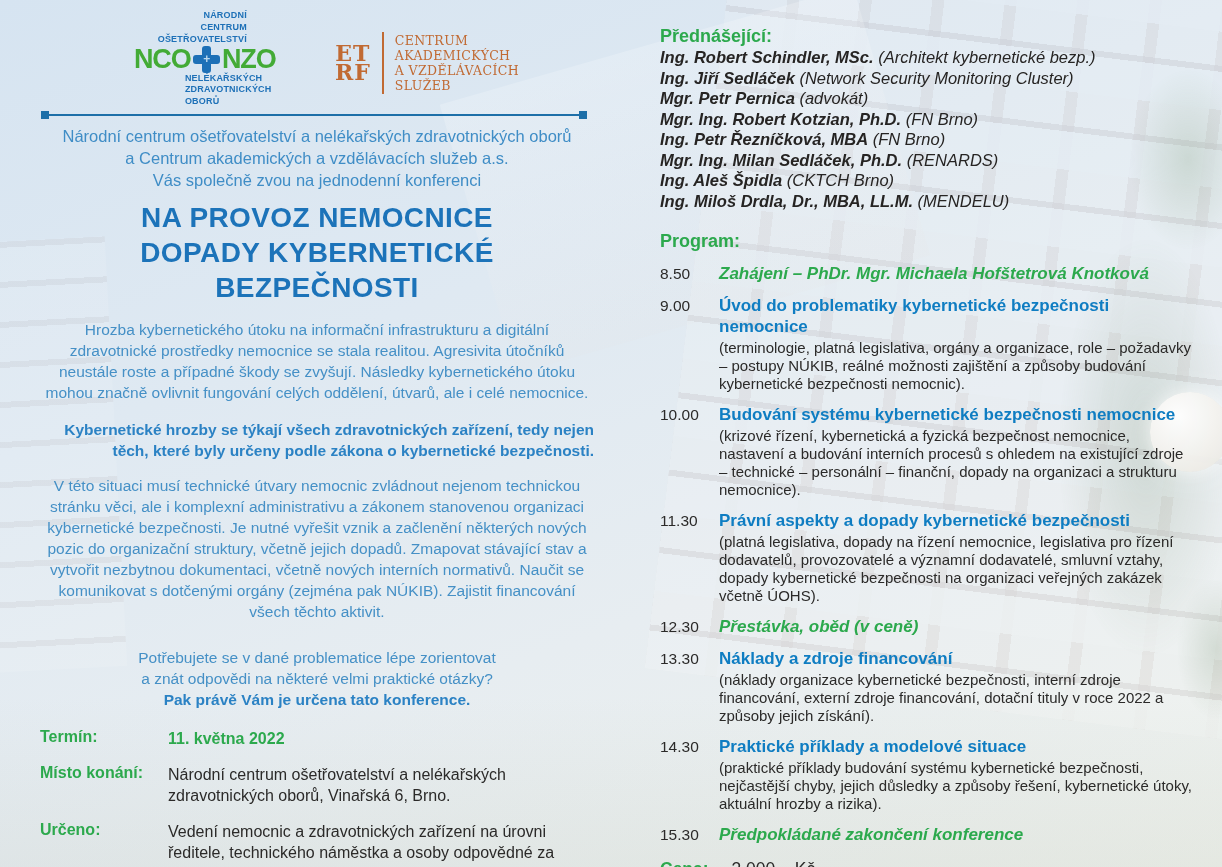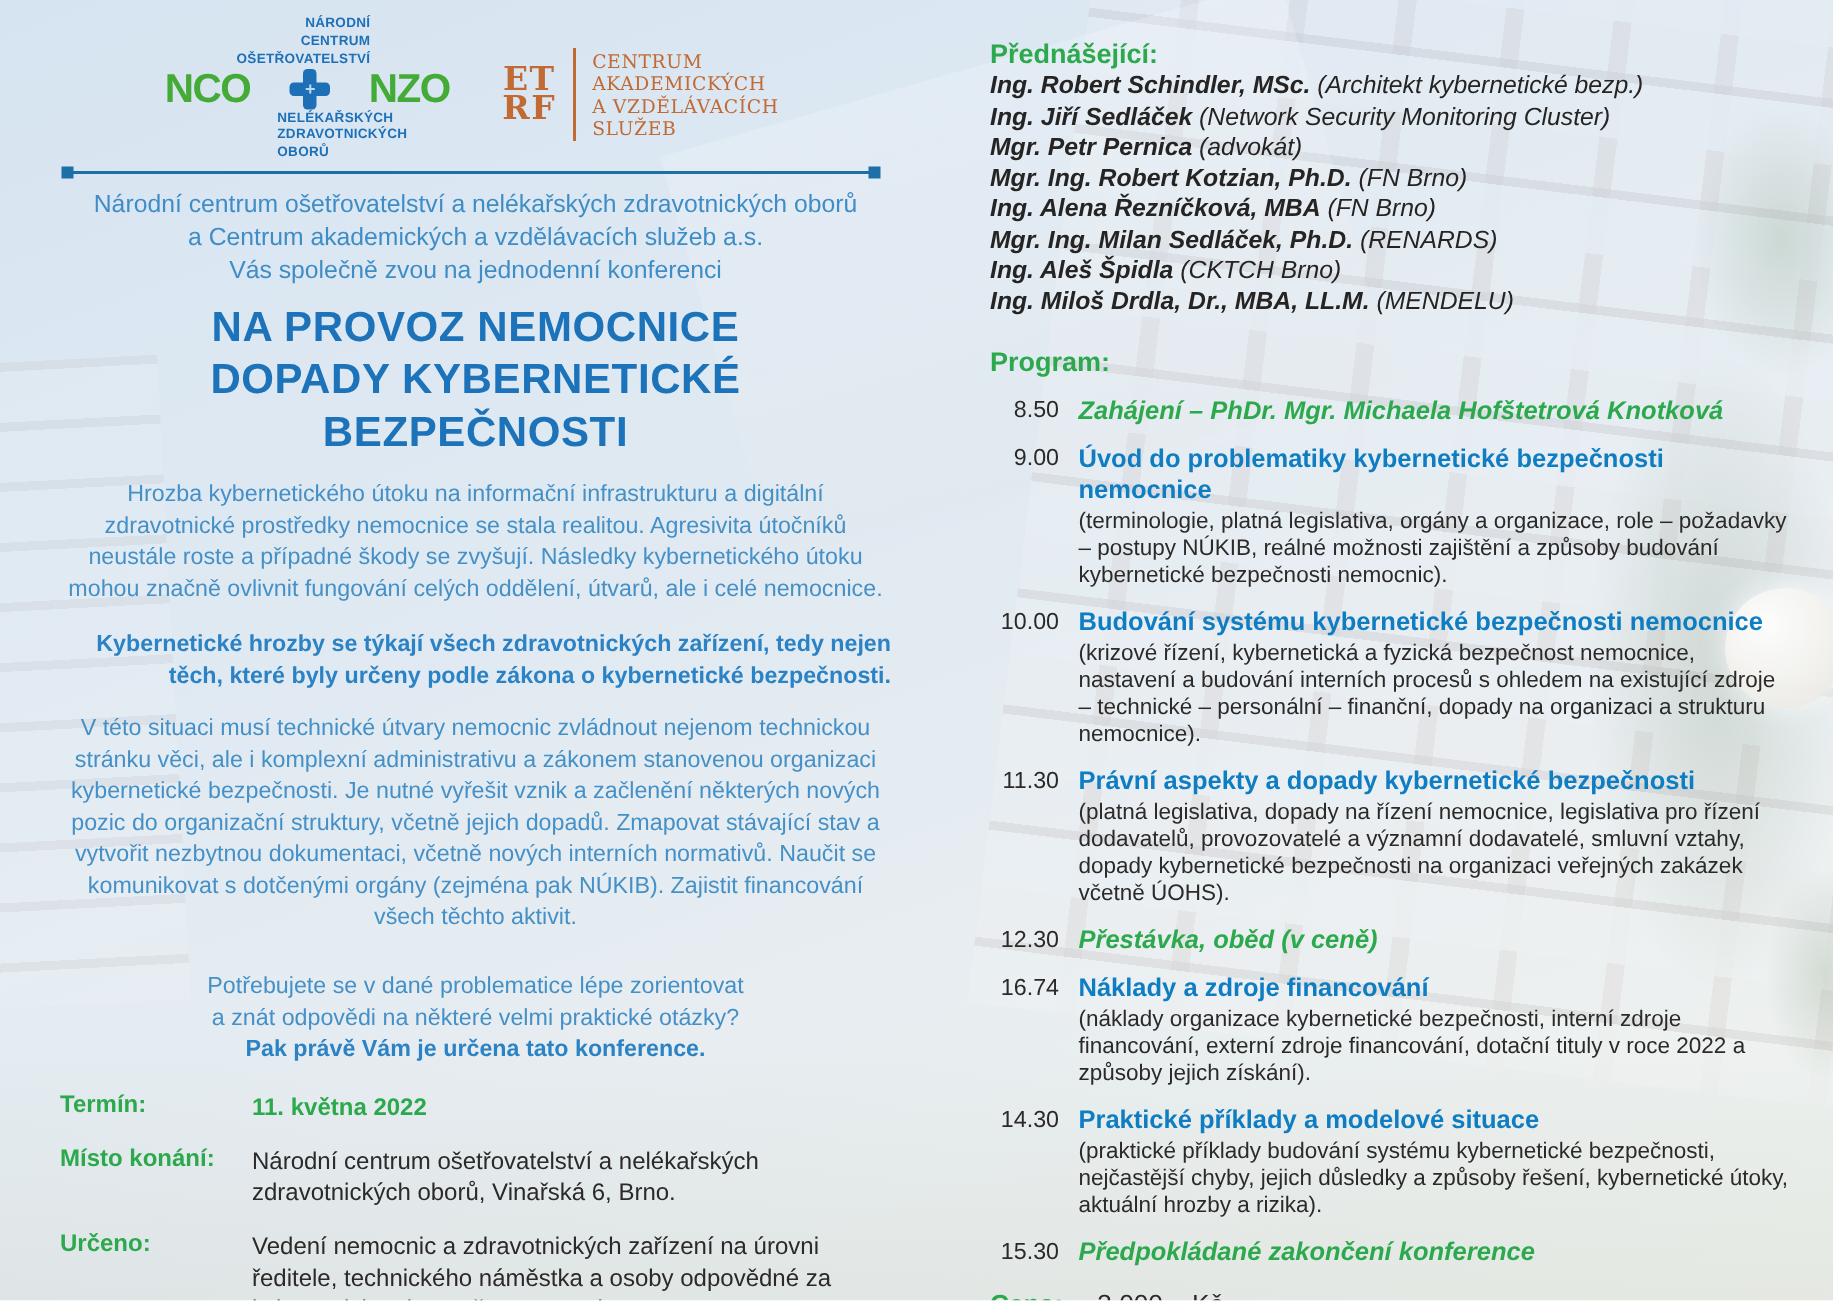--- a/index.html
+++ b/index.html
@@ -27,21 +27,21 @@
     background:linear-gradient(180deg,rgba(255,255,255,0),rgba(150,160,140,.6));}
 
   .columns{position:relative;display:flex;height:100%;}
   .left-col{width:612px;box-sizing:border-box;padding:14px 18px 0 40px;}
   .right-col{flex:1;box-sizing:border-box;padding:26px 28px 0 48px;}
 
   
   .logos-row{display:flex;justify-content:center;align-items:center;gap:40px;height:90px;}
   .logo-nco{width:180px;color:#1d70b7;}
   .nco-top{text-align:right;padding-right:48px;font-size:9px;font-weight:bold;line-height:1.3;letter-spacing:.2px;}
-  .nco-main{display:flex;align-items:center;justify-content:center;font-weight:800;font-size:27px;color:#43ab36;letter-spacing:-1px;line-height:1;gap:24px;}
+  .nco-main{display:flex;align-items:center;justify-content:center;font-weight:800;font-size:27px;color:#43ab36;letter-spacing:-1px;line-height:1;}
   .cross{position:relative;width:27px;height:27px;margin:0 2px;flex:none;}
   .cross::before{content:"";position:absolute;left:9px;top:0;width:9px;height:27px;background:#1d70b7;border-radius:3px;}
   .cross::after{content:"";position:absolute;left:0;top:9px;width:27px;height:9px;background:#1d70b7;border-radius:3px;}
   .cross .plus{position:absolute;inset:0;z-index:1;display:flex;align-items:center;justify-content:center;color:#bcd9ef;font-size:12px;font-weight:bold;}
   .nco-bottom{text-align:left;padding-left:70px;font-size:9px;font-weight:bold;line-height:1.3;letter-spacing:.2px;}
   .logo-cavs{display:flex;align-items:center;gap:11px;color:#c16a33;font-family:"DejaVu Serif",serif;margin-top:8px;}
   .monogram{font-weight:bold;font-size:22px;line-height:.85;text-align:center;letter-spacing:1px;}
   .vline{width:2px;height:62px;background:#c16a33;}
   .cavs-text{font-size:12.5px;line-height:1.22;letter-spacing:.4px;}
 
@@ -68,21 +68,21 @@
   .detail.termin .val{color:#2ca94d;font-weight:bold;text-align:right;}
 
   
   .sp-heading,.pg-heading,.price-lbl{color:#2ca94d;font-weight:bold;}
   .sp-heading{font-size:18px;}
   .speaker{font-size:16.5px;line-height:20.5px;color:#262423;}
   .speaker .nm{font-weight:bold;font-style:italic;}
   .speaker .af{font-style:italic;}
   .pg-heading{font-size:18px;margin-top:20px;}
   .pitem{display:flex;margin-top:11px;}
-  .pitem .time{width:46px;flex:none;text-align:right;margin-right:13px;font-size:15.5px;color:#2b2a29;padding-top:2px;}
+  .pitem .time{width:46px;flex:none;text-align:left;margin-right:13px;font-size:15.5px;color:#2b2a29;padding-top:2px;}
   .pitem .pbody{flex:1;max-width:505px;}
   .pitem .ttl{font-size:17px;font-weight:bold;color:#0f7dc2;line-height:21px;}
   .pitem.green .ttl{color:#2ca94d;font-style:italic;}
   .pitem .desc{font-size:15px;color:#2b2a29;line-height:18px;margin-top:2px;}
   .price-row{margin-top:14px;font-size:17.5px;}
   .price-row .price-lbl{margin-right:18px;}
   .price-row .price-val{color:#2b2a29;}
 </style>
 </head>
 <body>
@@ -177,21 +177,21 @@
       </div>
     </div>
 
     <div class="right-col">
       <div class="sp-heading">Přednášející:</div>
 
       <div class="speaker"><span class="nm">Ing. Robert Schindler, MSc.</span> <span class="af">(Architekt kybernetické bezp.)</span></div>
       <div class="speaker"><span class="nm">Ing. Jiří Sedláček</span> <span class="af">(Network Security Monitoring Cluster)</span></div>
       <div class="speaker"><span class="nm">Mgr. Petr Pernica</span> <span class="af">(advokát)</span></div>
       <div class="speaker"><span class="nm">Mgr. Ing. Robert Kotzian, Ph.D.</span> <span class="af">(FN Brno)</span></div>
-      <div class="speaker"><span class="nm">Ing. Alena Řezníčková, MBA</span> <span class="af">(FN Brno)</span></div>
+      <div class="speaker"><span class="nm">Ing. Petr Řezníčková, MBA</span> <span class="af">(FN Brno)</span></div>
       <div class="speaker"><span class="nm">Mgr. Ing. Milan Sedláček, Ph.D.</span> <span class="af">(RENARDS)</span></div>
       <div class="speaker"><span class="nm">Ing. Aleš Špidla</span> <span class="af">(CKTCH Brno)</span></div>
       <div class="speaker"><span class="nm">Ing. Miloš Drdla, Dr., MBA, LL.M.</span> <span class="af">(MENDELU)</span></div>
 
       <div class="pg-heading">Program:</div>
 
       <div class="pitem green">
         <div class="time">8.50</div>
         <div class="pbody">
             <div class="ttl">Zahájení – PhDr. Mgr. Michaela Hofštetrová Knotková</div>
@@ -218,21 +218,21 @@
           <div class="desc">(platná legislativa, dopady na řízení nemocnice, legislativa pro řízení dodavatelů, provozovatelé a významní dodavatelé, smluvní vztahy, dopady kybernetické bezpečnosti na organizaci veřejných zakázek včetně ÚOHS).</div>
         </div>
       </div>
       <div class="pitem green">
         <div class="time">12.30</div>
         <div class="pbody">
             <div class="ttl">Přestávka, oběd (v ceně)</div>
           </div>
       </div>
       <div class="pitem">
-        <div class="time">16.74</div>
+        <div class="time">13.30</div>
         <div class="pbody">
           <div class="ttl">Náklady a zdroje financování</div>
           <div class="desc">(náklady organizace kybernetické bezpečnosti, interní zdroje financování, externí zdroje financování, dotační tituly v roce 2022 a způsoby jejich získání).</div>
         </div>
       </div>
       <div class="pitem">
         <div class="time">14.30</div>
         <div class="pbody">
           <div class="ttl">Praktické příklady a modelové situace</div>
           <div class="desc">(praktické příklady budování systému kybernetické bezpečnosti, nejčastější chyby, jejich důsledky a způsoby řešení, kybernetické útoky, aktuální hrozby a rizika).</div>

